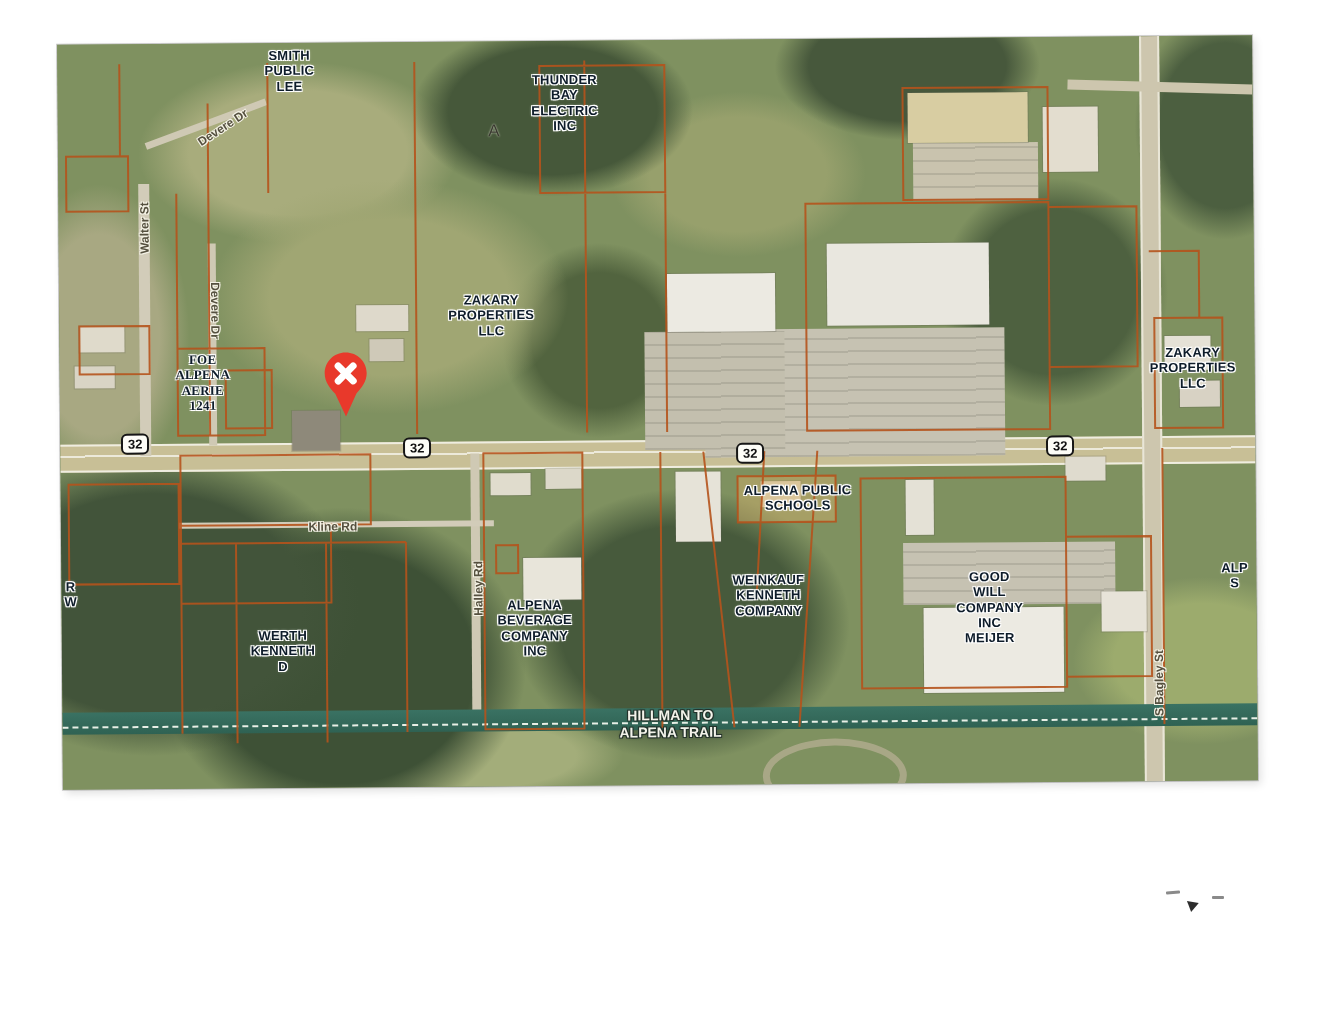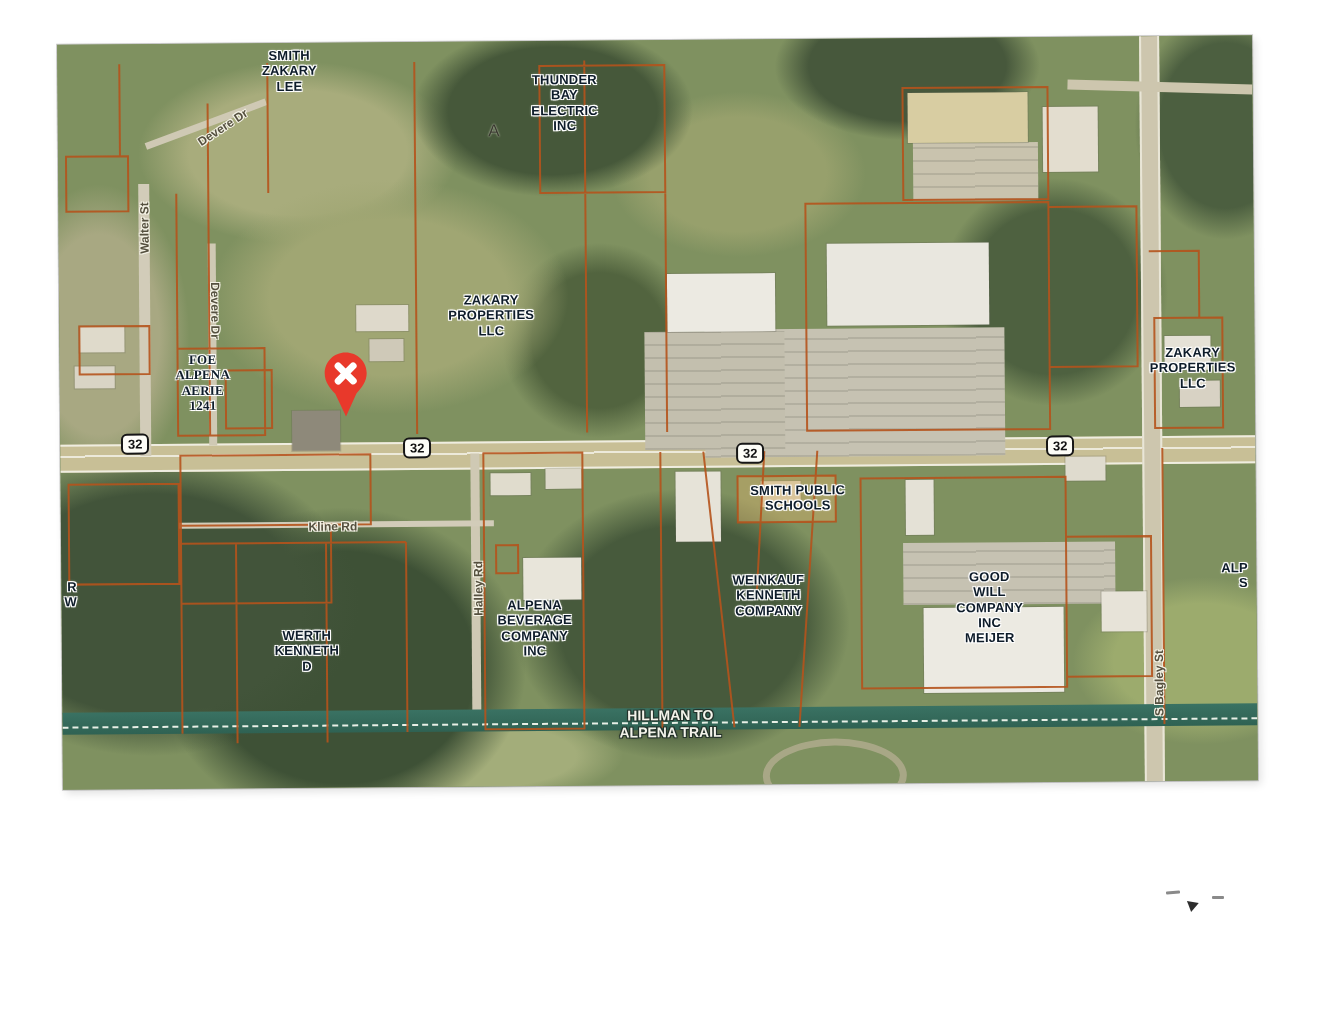--- a/index.html
+++ b/index.html
@@ -59,21 +59,21 @@
   .lot{position:absolute;background-image:repeating-linear-gradient(0deg, rgba(100,100,88,.20) 0 2px, transparent 2px 13px);}
   
   svg.parcels{position:absolute;inset:0;pointer-events:none;}
   .layer{position:absolute;inset:0;}
   .plabel{
     position:absolute;transform:translate(-50%,-50%);
     color:#0e1c2a;font-weight:700;font-size:13px;line-height:1.18;
     text-align:center;white-space:pre-line;letter-spacing:.2px;
     text-shadow:-1px -1px 0 #fff,1px -1px 0 #fff,-1px 1px 0 #fff,1px 1px 0 #fff,0 0 3px #fff;
   }
-  .plabel.left{transform:translate(0,-50%);text-align:right;}
+  .plabel.left{transform:translate(0,-50%);text-align:center;}
   .rlabel{
     position:absolute;transform:translate(-50%,-50%);
     color:#55503f;font-weight:700;font-size:12px;white-space:nowrap;
     text-shadow:-1px -1px 0 #f4f2e6,1px -1px 0 #f4f2e6,-1px 1px 0 #f4f2e6,1px 1px 0 #f4f2e6;
   }
   .tlabel{
     position:absolute;left:608px;top:684px;transform:translate(-50%,-50%);
     color:#f3f3ea;font-weight:700;font-size:14px;line-height:1.2;text-align:center;white-space:pre-line;
     text-shadow:-1px -1px 0 #23312a,1px -1px 0 #23312a,-1px 1px 0 #23312a,1px 1px 0 #23312a,0 0 3px #23312a;
   }
@@ -154,51 +154,51 @@
           M175,500 V700 M265,500 V700 M120,500 H345 M120,500 V690 M345,500 V690
           M423,412 H522 V688 H423 Z M435,504 H457 V532 H435 Z
           M600,412 V688 M643,412 L672,688 M757,412 L737,688 M704,412 L695,560
           M677,437 H775 V483 H677 Z
           M800,440 H1005 V650 H800 Z M1005,500 H1090 V640 H1005 Z
           M1102,412 V688"></path>
   </svg>
 
   <div class="layer">
       <div class="plabel" style="left: 232px; top: 28px;">SMITH
-ZAKARY
+PUBLIC
 LEE</div>
       <div class="plabel" style="left: 507px; top: 62px;">THUNDER
 BAY
 ELECTRIC
 INC</div>
       <div class="plabel" style="left: 432px; top: 274px;">ZAKARY
 PROPERTIES
 LLC</div>
       <div class="plabel" style="left: 143px; top: 339px; font-family: Liberation Serif, serif;">FOE
 ALPENA
 AERIE
 1241</div>
       <div class="plabel" style="left: 1133px; top: 332px;">ZAKARY
 PROPERTIES
 LLC</div>
-      <div class="plabel" style="left: 737px; top: 459px;">SMITH PUBLIC
+      <div class="plabel" style="left: 737px; top: 459px;">ALPENA PUBLIC
 SCHOOLS</div>
       <div class="plabel" style="left: 473px; top: 587px;">ALPENA
 BEVERAGE
 COMPANY
 INC</div>
       <div class="plabel" style="left: 707px; top: 556px;">WEINKAUF
 KENNETH
 COMPANY</div>
       <div class="plabel" style="left: 928px; top: 570px;">GOOD
 WILL
 COMPANY
 INC
 MEIJER</div>
-      <div class="plabel" style="left: 221px; top: 608px; margin-left: 24px;">WERTH
+      <div class="plabel" style="left: 221px; top: 608px;">WERTH
 KENNETH
 D</div>
       <div class="plabel left" style="left: 3px; top: 550px;">R
 W</div>
       <div class="plabel left" style="left: 1160px; top: 540px;">ALP
 S</div>
       <div class="rlabel" style="left: 165px; top: 84px; transform: translate(-50%, -50%) rotate(-33deg);">Devere Dr</div>
       <div class="rlabel" style="left: 86px; top: 184px; transform: translate(-50%, -50%) rotate(-90deg);">Walter St</div>
       <div class="rlabel" style="left: 156px; top: 267px; transform: translate(-50%, -50%) rotate(90deg);">Devere Dr</div>
       <div class="rlabel" style="left: 272px; top: 484px; transform: translate(-50%, -50%) rotate(0deg);">Kline Rd</div>

